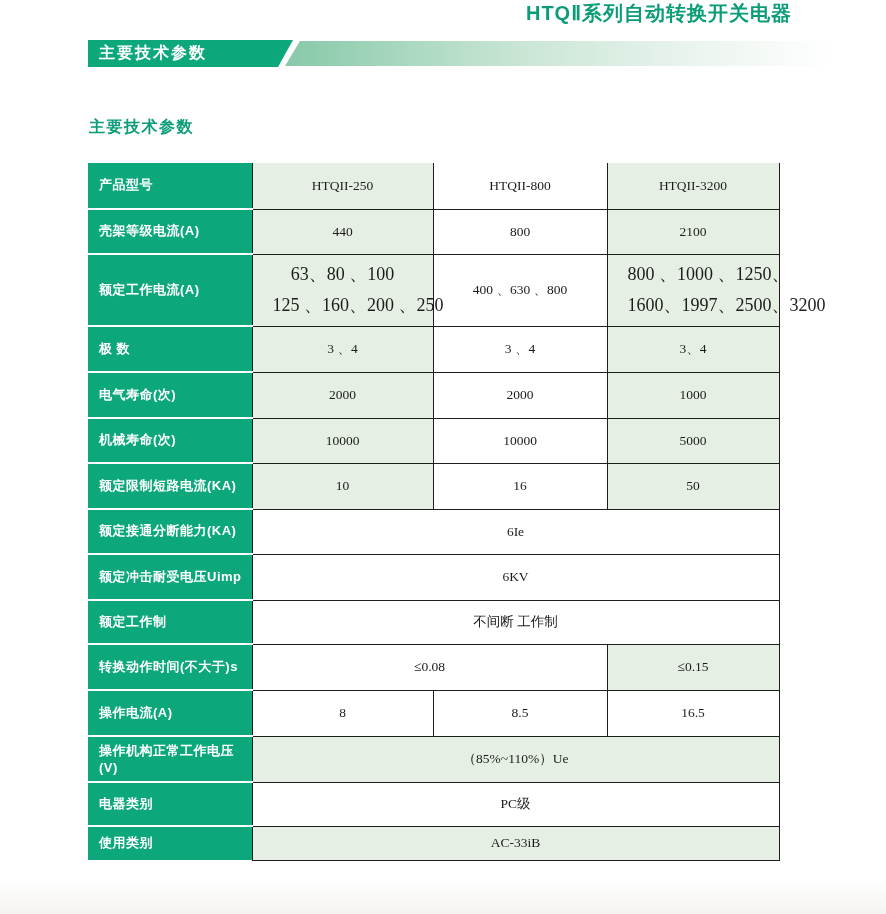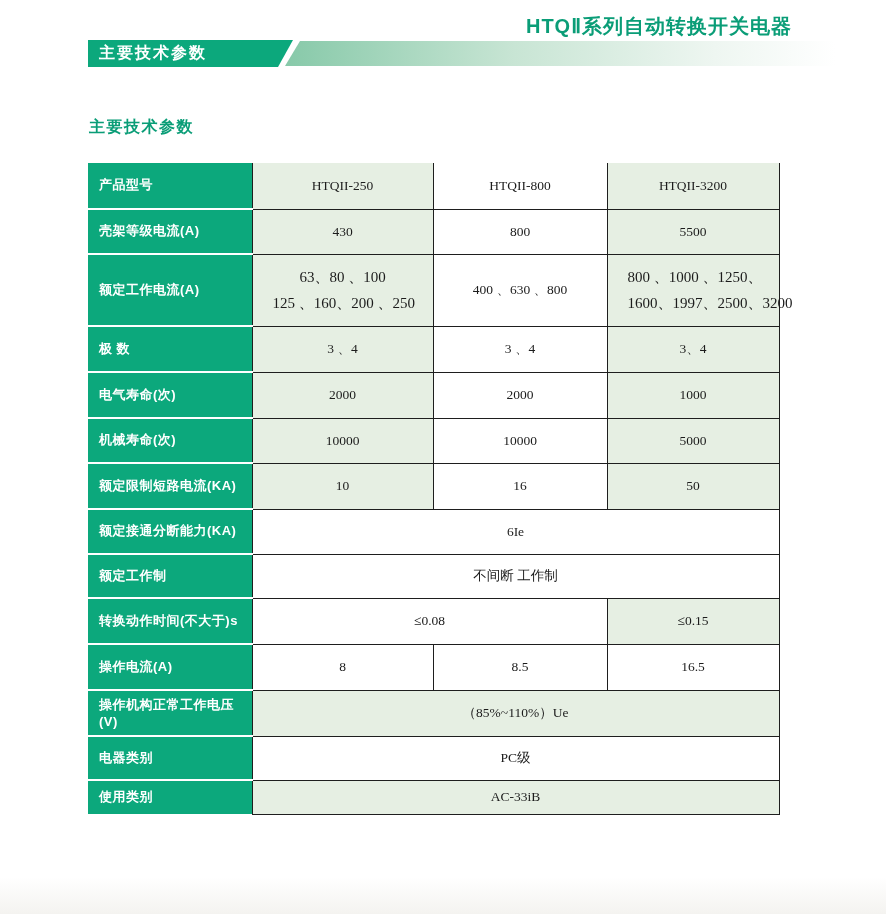--- a/index.html
+++ b/index.html
@@ -7,21 +7,21 @@
   body {
     width:886px; height:914px;
     background:#ffffff;
     position:relative;
     font-family:"Liberation Sans", sans-serif;
     overflow:hidden;
   }
 
   
   .doc-title {
-    position:absolute; top:13px; right:94px;
+    position:absolute; top:0; right:94px;
     font-size:20px; font-weight:bold;
     color:#0a9d77; letter-spacing:1px;
     white-space:nowrap;
   }
 
   
   .banner { position:absolute; top:40px; left:88px; width:772px; height:27px; }
   .banner-block {
     position:absolute; left:0; top:0; width:205px; height:27px;
     background:#0ca87c;
@@ -61,21 +61,21 @@
   table.spec td {
     border:1px solid #1e1e1e;
     text-align:center; vertical-align:middle;
     font-family:"Liberation Serif", serif;
     font-size:13.5px; color:#1c1c1c;
     padding:0 20px;
   }
   table.spec tr:first-child td, table.spec tr:first-child th { border-top:none; }
   table.spec td.tint  { background:#e6efe3; }
   table.spec td.plain { background:#ffffff; }
-  table.spec td .line { line-height:1.75; font-size:15px; white-space:nowrap; }
+  table.spec td .line { line-height:1.75; font-size:18px; white-space:nowrap; }
 
   
   .bottom-fade {
     position:absolute; left:0; top:877px; width:886px; height:37px;
     background:linear-gradient(to bottom, #ffffff, #f4f3f0);
     pointer-events:none;
   }
 </style>
 </head>
 <body>
@@ -100,23 +100,23 @@
   </colgroup>
   <tbody id="table-body">
       <tr style="height: 46px;">
         <th>产品型号</th>
         <td class="tint">HTQII-250</td>
         <td class="plain">HTQII-800</td>
         <td class="tint">HTQII-3200</td>
       </tr>
       <tr style="height: 45px;">
         <th>壳架等级电流(A)</th>
-        <td class="tint">430</td>
+        <td class="tint">440</td>
         <td class="plain">800</td>
-        <td class="tint">5500</td>
+        <td class="tint">2100</td>
       </tr>
       <tr style="height: 72px;">
         <th>额定工作电流(A)</th>
         <td class="tint">
           <div class="line">63、80 、100</div>
           <div class="line">125 、160、200 、250</div>
         </td>
         <td class="plain">400 、630 、800</td>
         <td class="tint">
           <div class="line">800 、1000 、1250、</div>
@@ -144,20 +144,24 @@
       <tr style="height: 46px;">
         <th>额定限制短路电流(KA)</th>
         <td class="tint">10</td>
         <td class="plain">16</td>
         <td class="tint">50</td>
       </tr>
       <tr style="height: 45px;">
         <th>额定接通分断能力(KA)</th>
         <td class="plain" colspan="3">6Ie</td>
       </tr>
+      <tr style="height: 46px;">
+        <th>额定冲击耐受电压Uimp</th>
+        <td class="plain" colspan="3">6KV</td>
+      </tr>
       <tr style="height: 44px;">
         <th>额定工作制</th>
         <td class="plain" colspan="3">不间断 工作制</td>
       </tr>
       <tr style="height: 46px; margin-left: 8px;">
         <th>转换动作时间(不大于)s</th>
         <td class="plain" colspan="2">≤0.08</td>
         <td class="tint">≤0.15</td>
       </tr>
       <tr style="height: 46px;">

